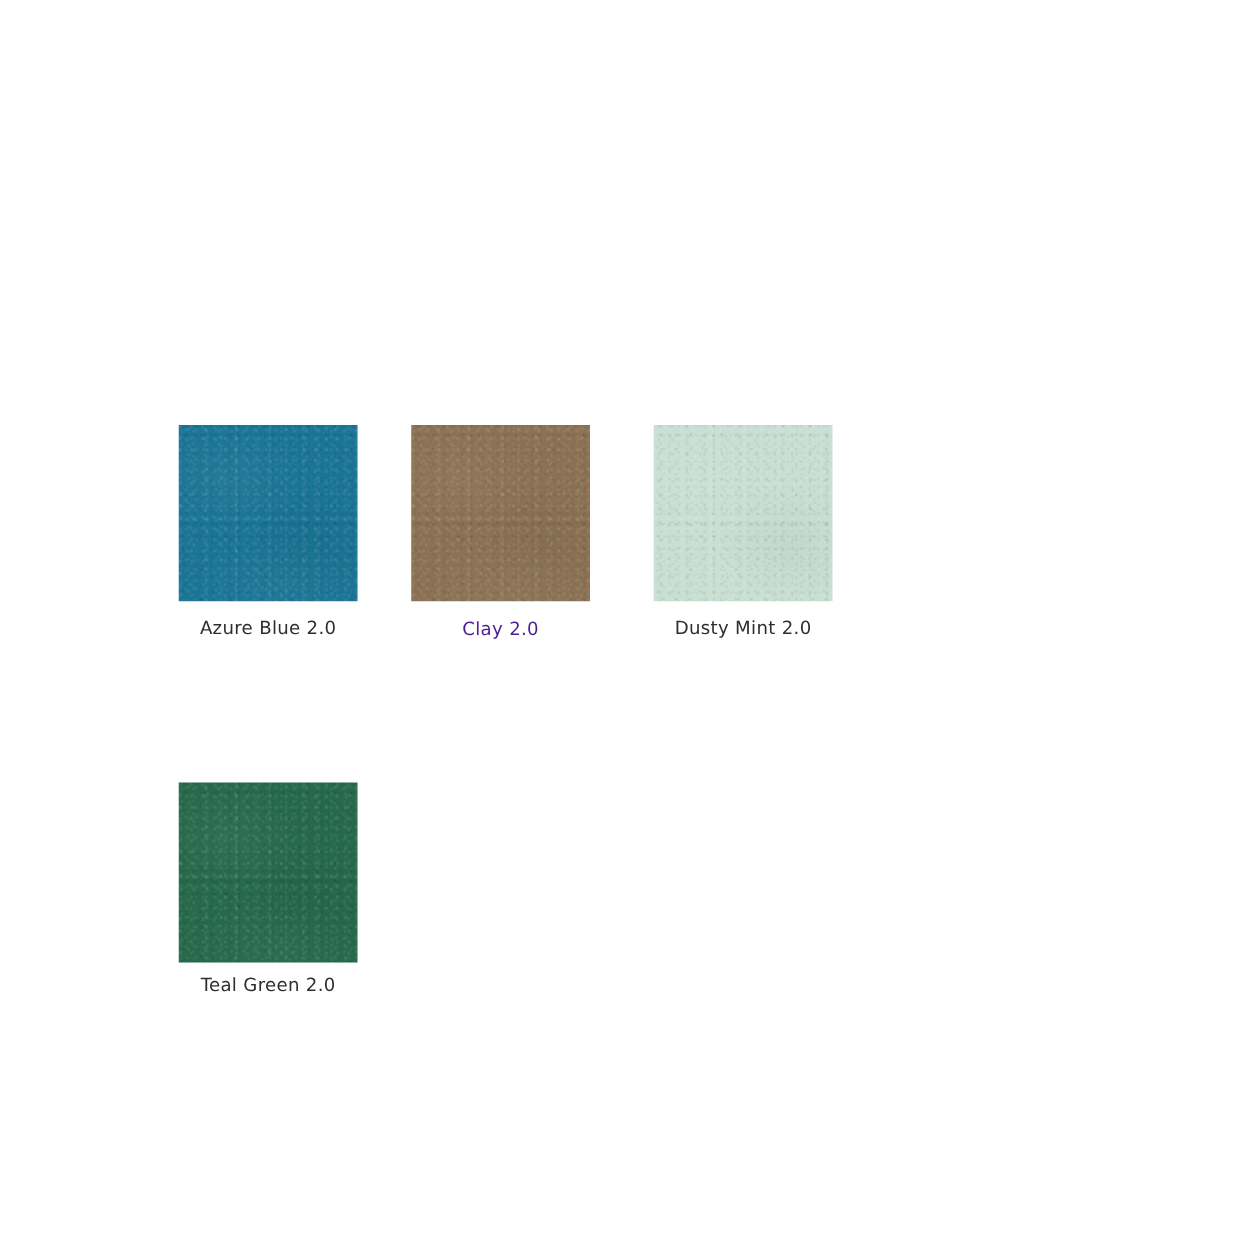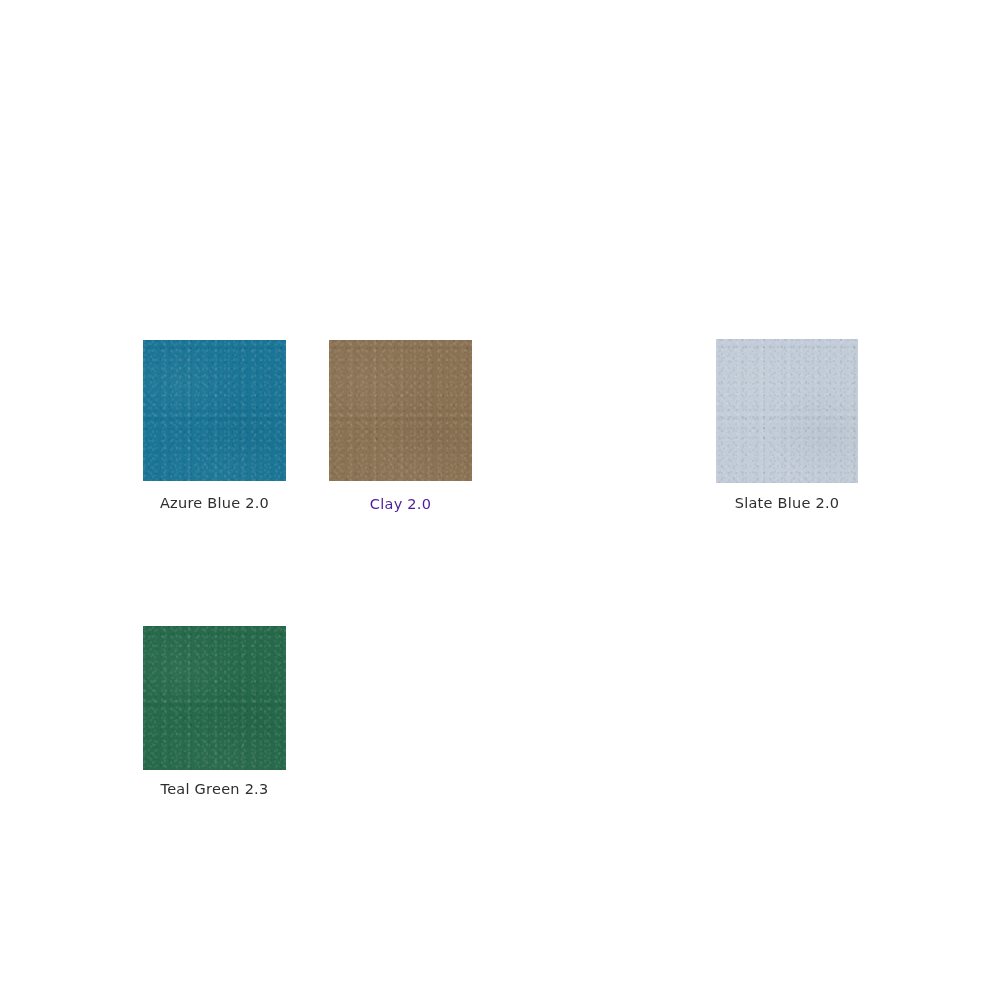--- a/index.html
+++ b/index.html
@@ -89,21 +89,21 @@
 
 <div id="palette-board">
     <div class="swatch-card" style="left: 143px; top: 340px; width: 143px;">
       <div class="swatch-chip" title="Azure Blue 2.0" style="height: 141px; background-color: rgb(26, 117, 150);"></div>
       <div class="swatch-label" style="color: rgb(46, 46, 46); margin-top: 13px;">Azure Blue 2.0</div>
     </div>
     <div class="swatch-card" style="left: 329px; top: 340px; width: 143px;">
       <div class="swatch-chip" title="Clay 2.0" style="height: 141px; background-color: rgb(139, 114, 84);"></div>
       <div class="swatch-label" style="color: #4c1d95; margin-top: 14px;">Clay 2.0</div>
     </div>
-    <div class="swatch-card" style="left: 716px; top: 339px; width: 142px;">
-      <div class="swatch-chip" title="Slate Blue 2.0" style="height: 144px; background-color: rgb(194, 204, 216);"></div>
-      <div class="swatch-label" style="color: rgb(46, 46, 46); margin-top: 11px;">Slate Blue 2.0</div>
+    <div class="swatch-card" style="left: 523px; top: 340px; width: 143px;">
+      <div class="swatch-chip" title="Dusty Mint 2.0" style="height: 141px; background-color: rgb(201, 223, 212);"></div>
+      <div class="swatch-label" style="color: rgb(46, 46, 46); margin-top: 13px;">Dusty Mint 2.0</div>
     </div>
     <div class="swatch-card" style="left: 143px; top: 626px; width: 143px;">
       <div class="swatch-chip" title="Teal Green 2.0" style="height: 144px; background-color: rgb(38, 105, 75);"></div>
-      <div class="swatch-label" style="color: rgb(46, 46, 46); margin-top: 10px;">Teal Green 2.3</div>
+      <div class="swatch-label" style="color: rgb(46, 46, 46); margin-top: 10px;">Teal Green 2.0</div>
     </div>
   </div>
 
 </body></html>

